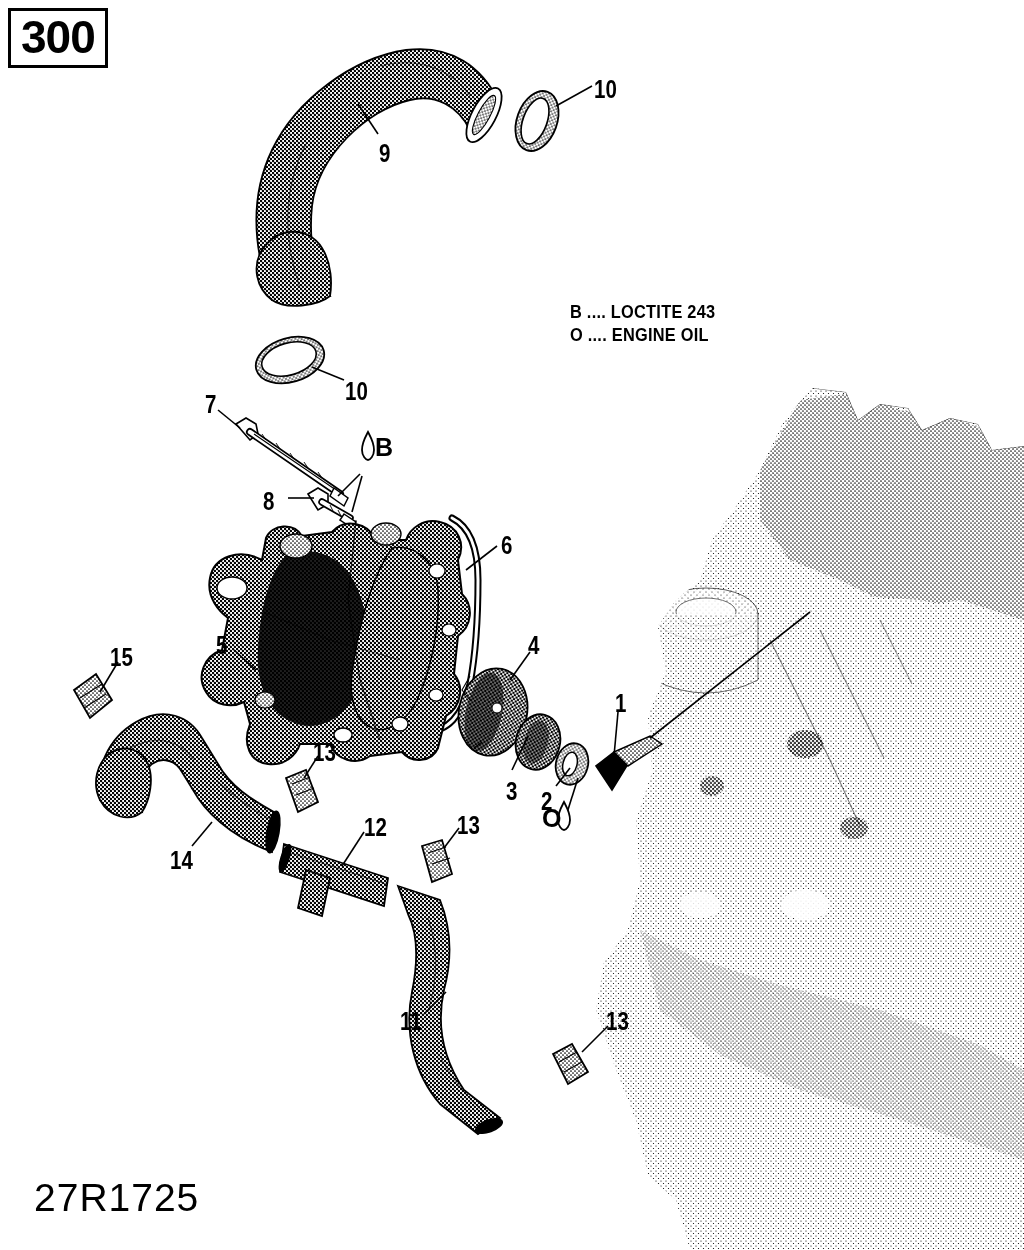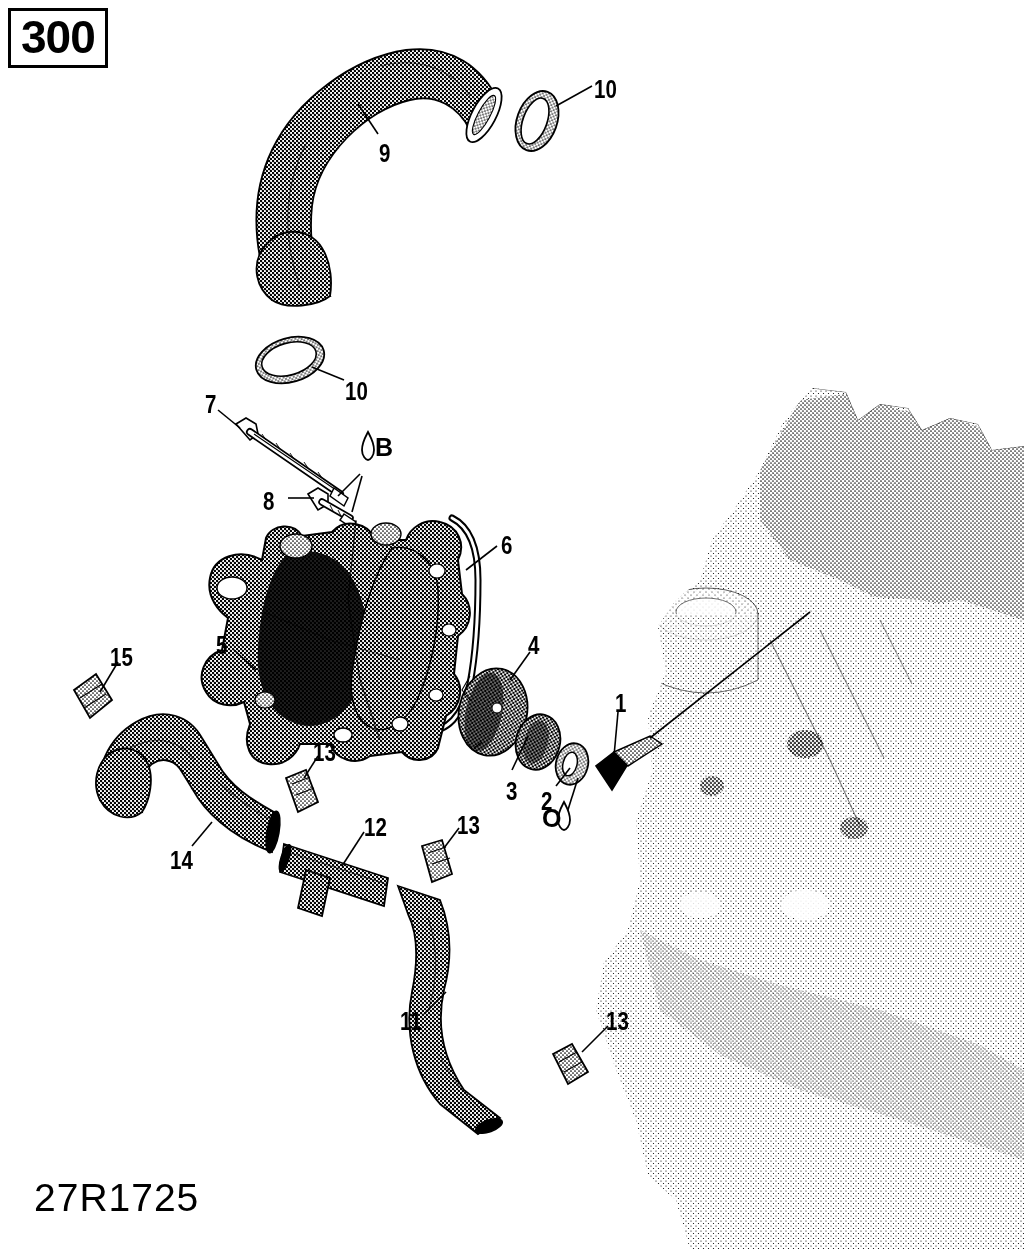--- a/index.html
+++ b/index.html
@@ -387,20 +387,24 @@
                C374,456 370,460 368,460 C366,460 362,456 362,450 Z" fill="#fff" stroke="#000" stroke-width="1.8"></path>
     </g>
     <g>
       <path d="M558,820 C558,812 562,806 564,802 C566,806 570,812 570,820
                C570,826 566,830 564,830 C562,830 558,826 558,820 Z" fill="#fff" stroke="#000" stroke-width="1.8"></path>
     </g>
   </svg>
 
   <div id="model-badge">300</div>
 
+  <div id="legend">
+    <div class="legend-row">B .... LOCTITE 243</div>
+    <div class="legend-row">O .... ENGINE OIL</div>
+  </div>
 
   <div class="sym" style="left:375px;top:435px;">B</div>
   <div class="sym" style="left:542px;top:806px;">O</div>
 
   <div class="callout" style="left:379px;top:141px;">9</div>
   <div class="callout" style="left:594px;top:77px;">10</div>
   <div class="callout" style="left:345px;top:379px;">10</div>
   <div class="callout" style="left:205px;top:392px;">7</div>
   <div class="callout" style="left:263px;top:489px;">8</div>
   <div class="callout" style="left:216px;top:633px;">5</div>

